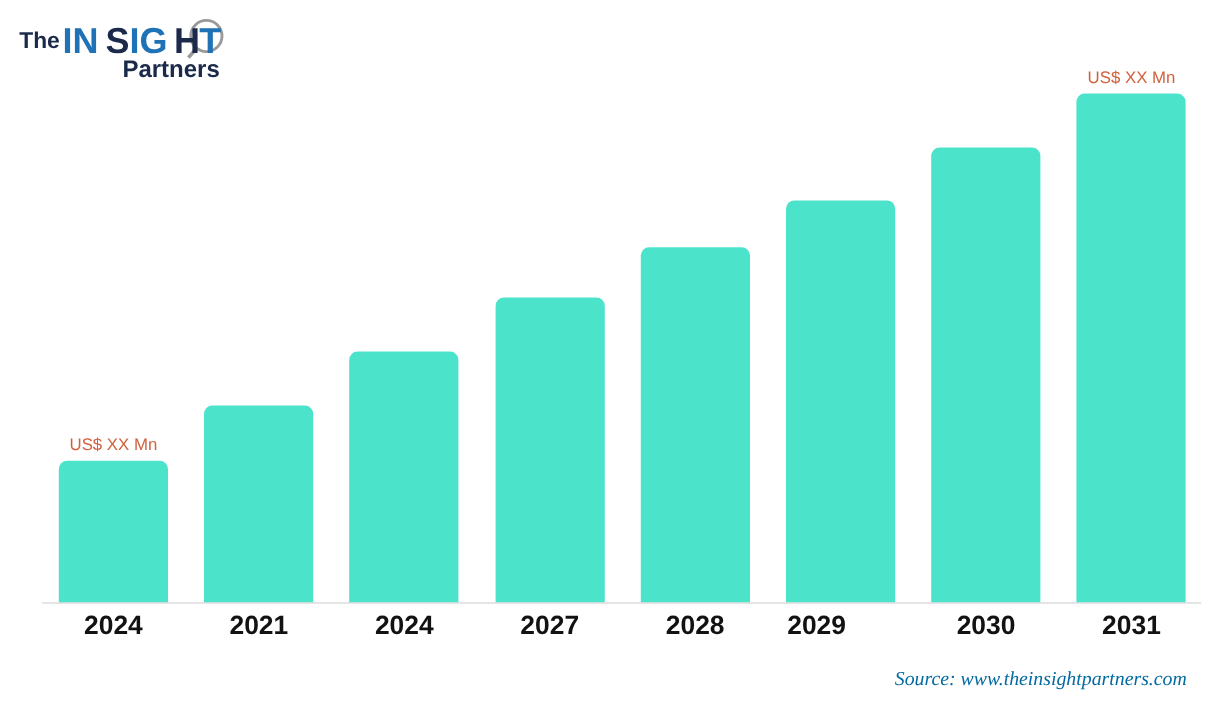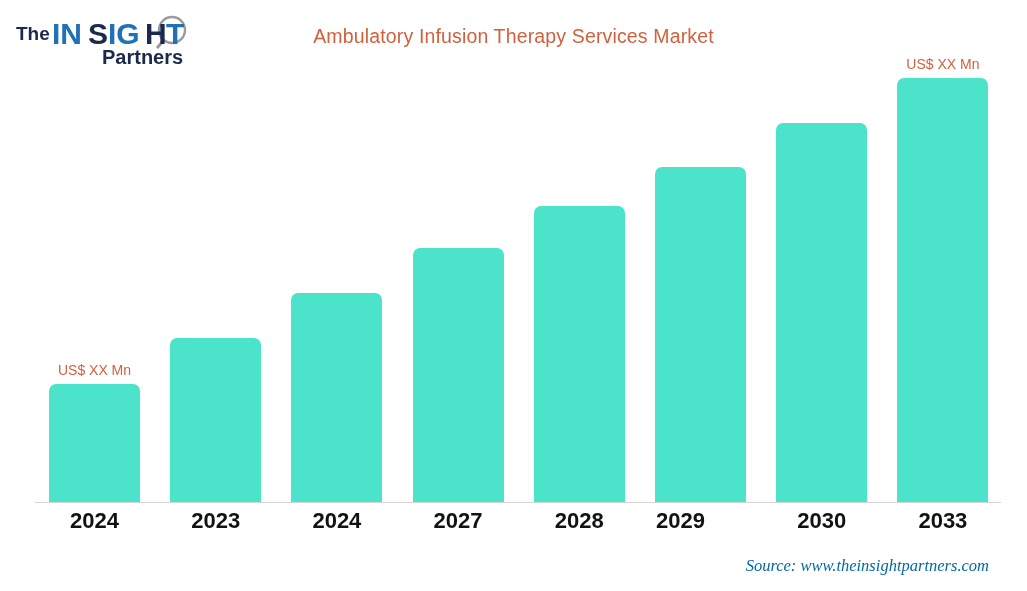--- a/index.html
+++ b/index.html
@@ -138,21 +138,20 @@
       <text x="2" y="26" font-family="Liberation Sans, sans-serif" font-size="19" font-weight="bold" fill="#1b2a4a">The</text>
       <text x="38" y="30" font-family="Liberation Sans, sans-serif" font-size="30" font-weight="bold" fill="#1f72b5">IN</text>
       <text x="74" y="30" font-family="Liberation Sans, sans-serif" font-size="30" font-weight="bold" fill="#1b2a4a">S</text>
       <text x="94" y="30" font-family="Liberation Sans, sans-serif" font-size="30" font-weight="bold" fill="#1f72b5">IG</text>
       <text x="131" y="30" font-family="Liberation Sans, sans-serif" font-size="30" font-weight="bold" fill="#1b2a4a">H</text>
       <text x="152" y="30" font-family="Liberation Sans, sans-serif" font-size="30" font-weight="bold" fill="#1f72b5">T</text>
       <text x="88" y="50" font-family="Liberation Sans, sans-serif" font-size="20" font-weight="bold" fill="#1b2a4a">Partners</text>
     </svg>
   </div>
 
-  <div id="chart-title">Ambulatory Infusion Therapy Services Market</div>
 
 
   <div id="plot">
       <div class="bar-slot" style="left: 14px;">
         <div class="bar" style="height: 118px; background: rgb(76, 227, 203);"></div>
         <div class="bar-value-label" style="bottom: 124px; color: rgb(210, 96, 60);">US$ XX Mn</div>
       </div>
       <div class="bar-slot" style="left: 135.2px;">
         <div class="bar" style="height: 164px; background: rgb(76, 227, 203);"></div>
       </div>
@@ -174,24 +173,24 @@
       <div class="bar-slot" style="left: 862.4px;">
         <div class="bar" style="height: 424px; background: rgb(76, 227, 203);"></div>
         <div class="bar-value-label" style="bottom: 430px; color: rgb(210, 96, 60);">US$ XX Mn</div>
       </div>
     </div>
 
   <div id="axis-line"></div>
 
   <div id="x-labels">
       <div class="x-tick-label" style="left: 14px; width: 91px;">2024</div>
-      <div class="x-tick-label" style="left: 135.2px; width: 91px;">2023</div>
+      <div class="x-tick-label" style="left: 135.2px; width: 91px;">2021</div>
       <div class="x-tick-label" style="left: 256.4px; width: 91px;">2024</div>
       <div class="x-tick-label" style="left: 377.6px; width: 91px;">2027</div>
       <div class="x-tick-label" style="left: 498.8px; width: 91px;">2028</div>
       <div class="x-tick-label" style="left: 600px; width: 91px;">2029</div>
       <div class="x-tick-label" style="left: 741.2px; width: 91px;">2030</div>
-      <div class="x-tick-label" style="left: 862.4px; width: 91px;">2033</div>
+      <div class="x-tick-label" style="left: 862.4px; width: 91px;">2031</div>
     </div>
 
   <div id="source">Source: www.theinsightpartners.com</div>
 
 </div>
 
 </body></html>

